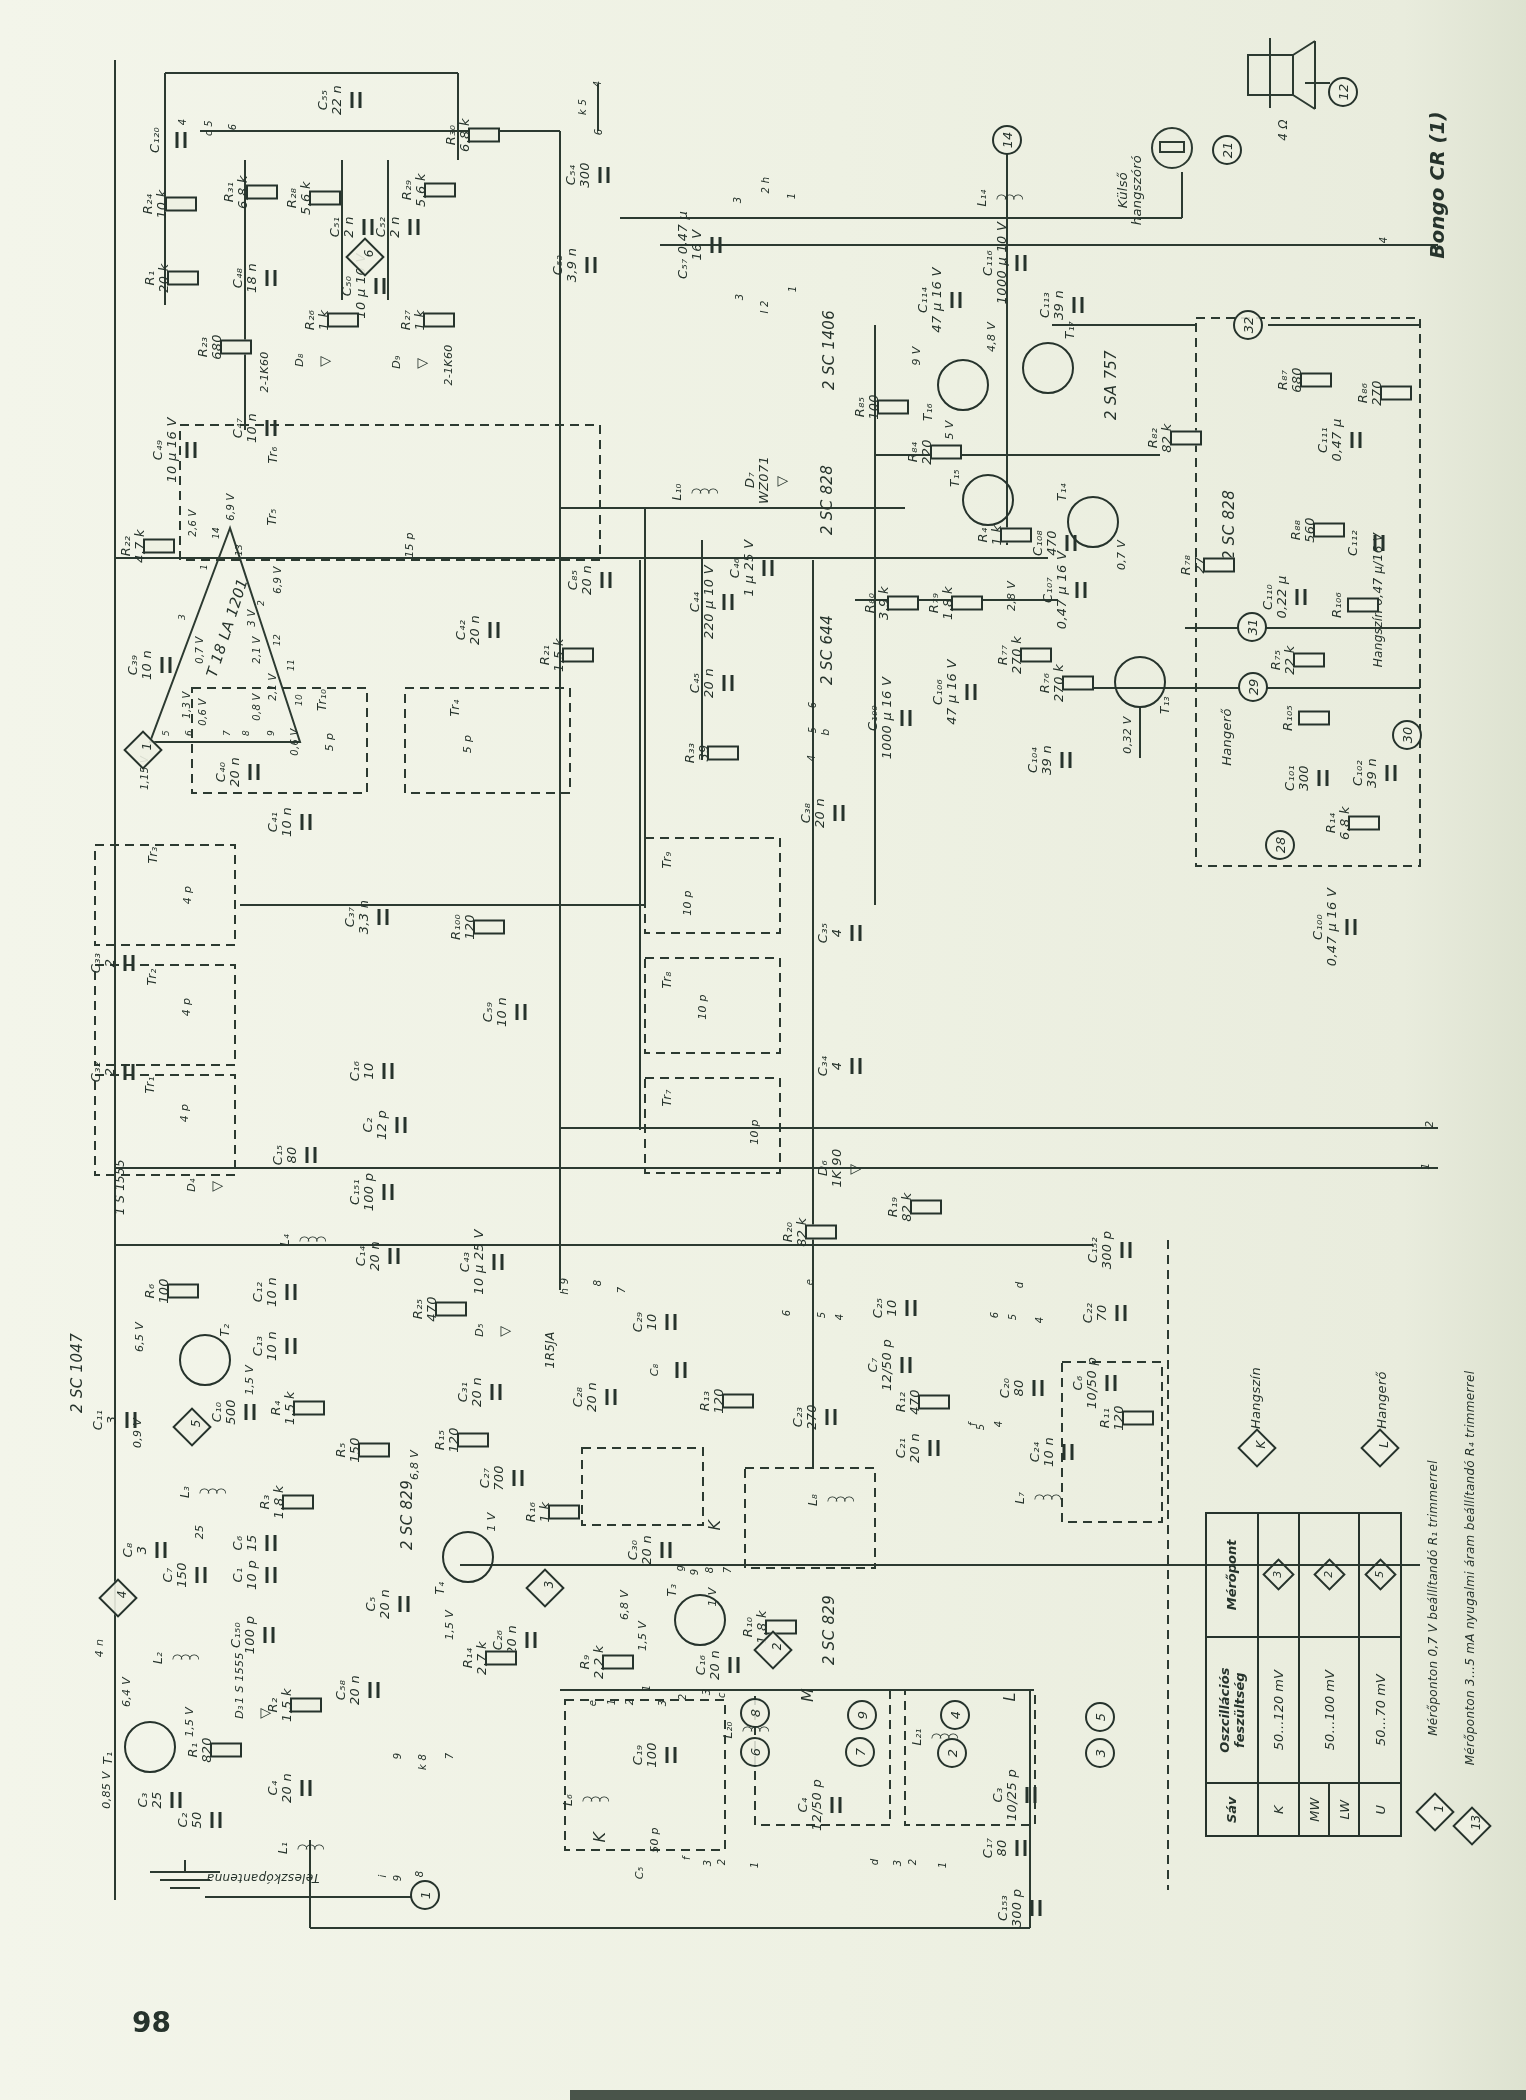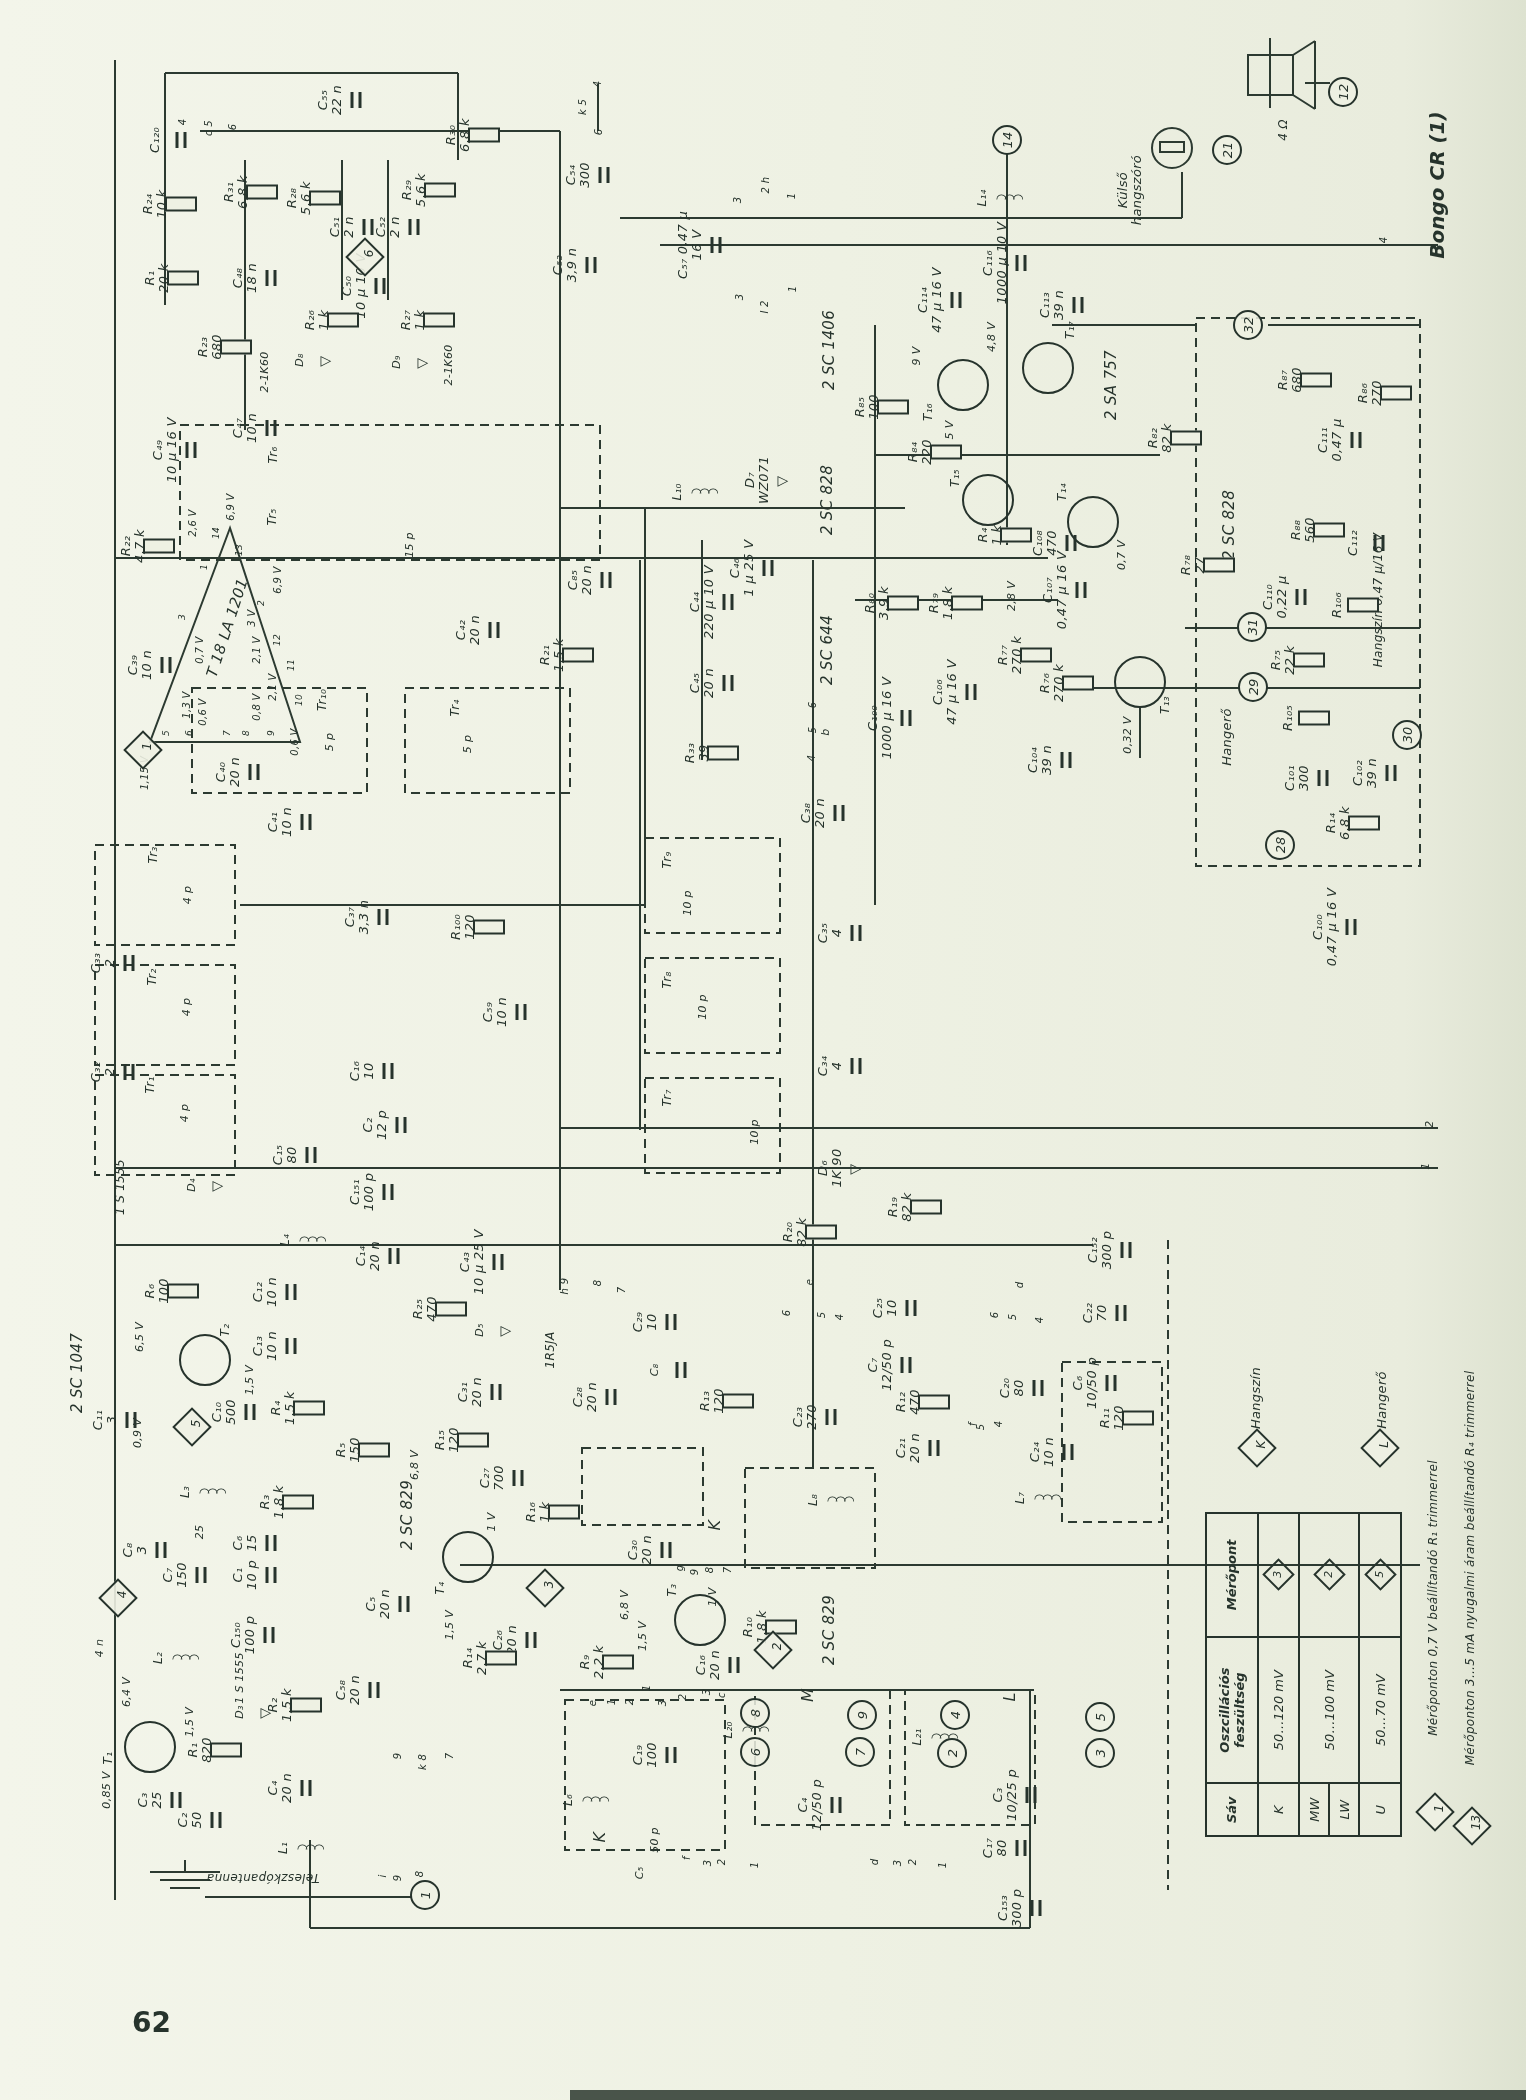--- a/index.html
+++ b/index.html
@@ -741,15 +741,15 @@
       <tr>
         <td>U</td>
             <td>50…70 mV</td>
         <td><span class="dsm"><span>5</span></span></td>
       </tr>
     </tbody>
       </table>
   </div>
 
   <div id="title">Bongo CR (1)</div>
-  <div id="page-number">62</div>
+  <div id="page-number">98</div>
   <div id="bottom-strip"></div>
 </div>
 
 </body></html>

